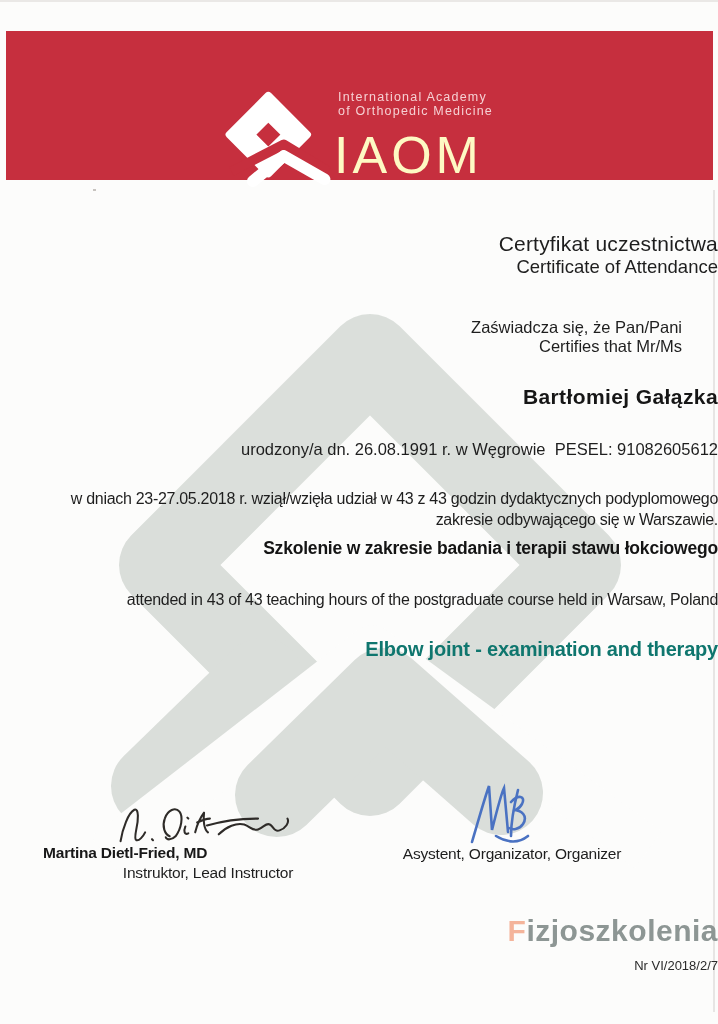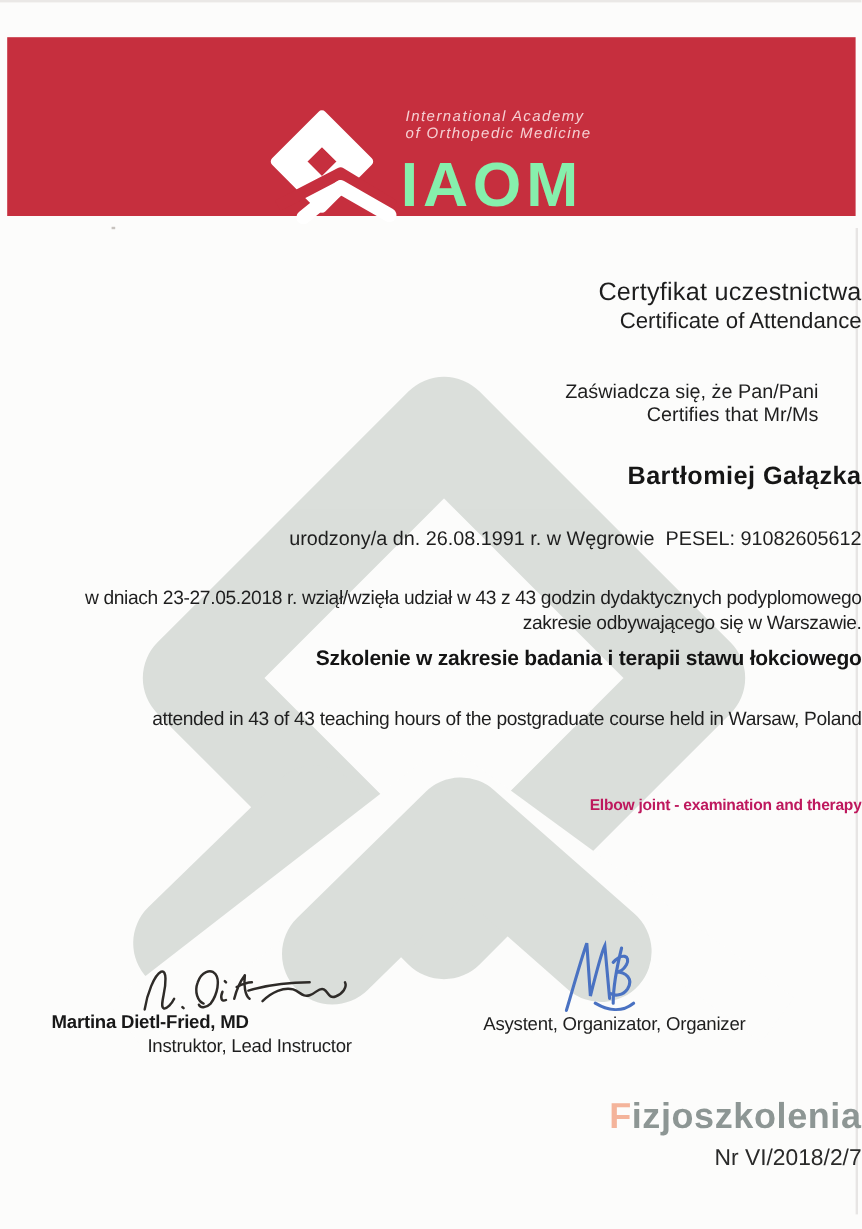--- a/index.html
+++ b/index.html
@@ -13,59 +13,59 @@
   .abs{position:absolute;}
   .ctr{left:0;right:0;text-align:right;}
   
   .banner{
     left:6px;top:31px;width:707px;height:149px;
     background:var(--banner-red,#c62f3e);
   }
   .org-lines{
     left:332px;top:59px;
     font-size:12.5px;line-height:14px;letter-spacing:1.2px;
-    color:#f6d0d3;white-space:nowrap;font-style:italic;
+    color:#f6d0d3;white-space:nowrap;
   }
   .acronym{
     left:328px;top:96px;
-    font-size:52px;font-weight:bold;letter-spacing:4px;
-    color:#86efac;line-height:56px;white-space:nowrap;
+    font-size:52px;font-weight:normal;letter-spacing:4px;
+    color:#fef9c3;line-height:56px;white-space:nowrap;
   }
   .logo-svg{left:215px;top:59px;width:114px;height:97px;}
   
   .watermark{left:0;top:0;width:718px;height:1024px;pointer-events:none;}
   .wm-g{stroke:var(--wm-color,#d9ddd9);fill:none;}
   .wm-bg{stroke:#fcfcfb;fill:none;}
   
   .t-title-pl{top:231px;font-size:21px;line-height:26px;letter-spacing:0.2px;}
   .t-title-en{top:255px;font-size:18.5px;line-height:24px;}
   .t-intro{font-size:16.5px;line-height:20px;right:36px;}
   .t-intro-pl{top:317px;}
   .t-intro-en{top:336px;}
   .t-name{top:383px;font-size:21px;font-weight:bold;line-height:27px;letter-spacing:0.4px;color:#161616;}
   .t-birth{top:438px;font-size:16.5px;line-height:22px;white-space:pre;}
   .para{font-size:16px;line-height:21px;letter-spacing:-0.3px;white-space:nowrap;}
   .t-para-pl{top:488px;}
   .t-course-pl{top:536px;font-size:17.5px;font-weight:bold;line-height:24px;letter-spacing:-0.2px;color:#141414;}
   .t-para-en{top:589px;}
-  .t-course-en{top:637px;font-size:13px;font-weight:bold;line-height:24px;letter-spacing:-0.2px;color:#be185d;margin-top:22px;}
+  .t-course-en{top:637px;font-size:20px;font-weight:bold;line-height:24px;letter-spacing:-0.2px;color:#0f766e;}
   
   .sig-col{top:843px;width:330px;}
   .sig-left{left:43px;}
   .sig-right{left:347px;}
   .sig-name{font-size:15.5px;font-weight:bold;line-height:19px;letter-spacing:-0.2px;color:#181818;}
   .sig-role{font-size:15.5px;line-height:19px;text-align:center;letter-spacing:-0.2px;margin-top:1px;}
   .hand-left{left:112px;top:797px;width:188px;height:54px;}
   .hand-right{left:466px;top:777px;width:90px;height:74px;}
   .hand-left path{stroke:var(--ink-left,#2e2b28);fill:none;stroke-width:2.1;stroke-linecap:round;}
   .hand-right path{stroke:var(--ink-right,#4a72c2);fill:none;stroke-width:2.6;stroke-linecap:round;}
   
   .brand{top:911px;font-size:30px;font-weight:bold;line-height:40px;letter-spacing:0.5px;color:var(--brand-gray,#8d9694);}
   .brand .first{color:var(--brand-accent,#f4b49b);}
-  .cert-no{top:956px;font-size:19px;line-height:20px;color:#2a2a2a;}
+  .cert-no{top:956px;font-size:13px;line-height:20px;color:#2a2a2a;}
   
   .edge-top{left:0;top:0;width:718px;height:2px;background:#eae8e6;}
   .edge-right{right:3px;top:190px;bottom:12px;width:2px;background:#dbd9d7;opacity:.65;}
   .speck{left:93px;top:189px;width:3px;height:2px;background:#b9b4b0;opacity:.8;}
 </style>
 </head>
 <body style="--banner-red: #c62f3e; --wm-color: #d9ddd9; --ink-left: #2e2b28; --ink-right: #4a72c2; --brand-gray: #8d9694; --brand-accent: #f4b49b;">
 
 <div class="abs edge-top"></div>
 <div class="abs edge-right"></div>

